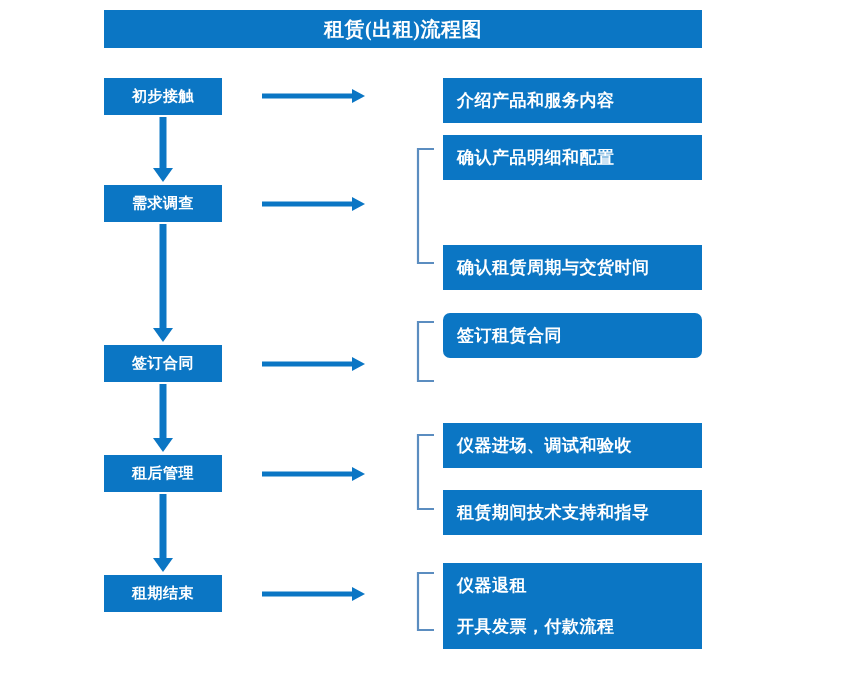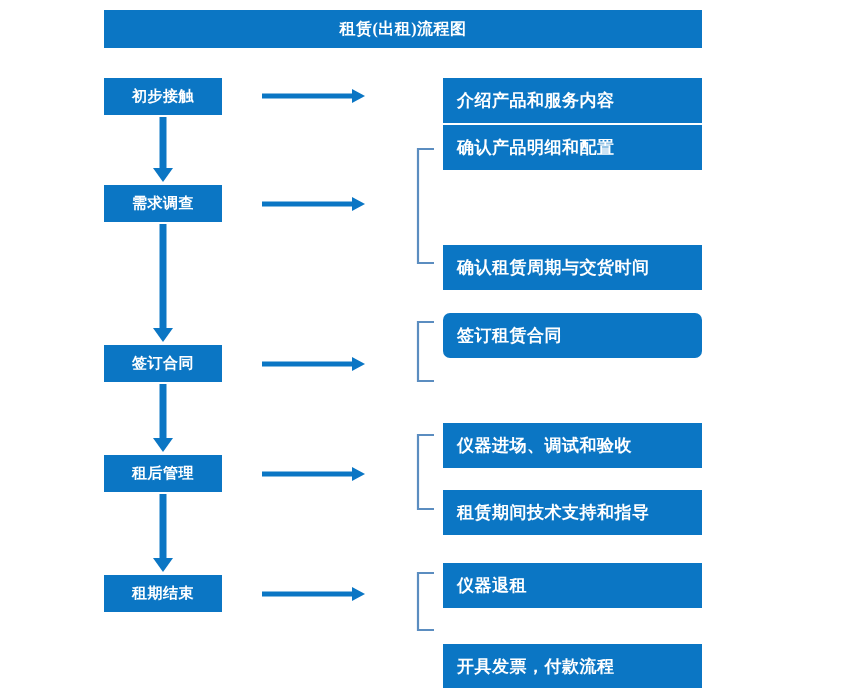--- a/index.html
+++ b/index.html
@@ -33,21 +33,21 @@
     letter-spacing: 0.5px;
     white-space: nowrap;
   }
 
   .title-bar {
     left: 104px;
     top: 10px;
     width: 598px;
     height: 38px;
     justify-content: center;
-    font-size: 16px;
+    font-size: 20px;
   }
 
   .stage-box {
     left: 104px;
     width: 118px;
     height: 37px;
     justify-content: center;
     font-size: 15px;
   }
 
@@ -127,24 +127,24 @@
   <div class="box stage-box" style="top:185px;">需求调查</div>
 
   <div class="box stage-box" style="top:345px;">签订合同</div>
 
   <div class="box stage-box" style="top:575px;">租期结束</div>
 
   <div class="box stage-box" style="top:455px;">租后管理</div>
 
   <div class="box detail-box" style="top:78px;">介绍产品和服务内容</div>
 
-  <div class="box detail-box" style="top:125px;font-family:Liberation Mono, monospace;">确认产品明细和配置</div>
+  <div class="box detail-box" style="top:135px;font-family:Liberation Mono, monospace;">确认产品明细和配置</div>
   <div class="box detail-box" style="top:245px;">确认租赁周期与交货时间</div>
 
   <div class="box detail-box" style="top:313px;border-radius:7px;">签订租赁合同</div>
 
   <div class="box detail-box" style="top:423px;">仪器进场、调试和验收</div>
   <div class="box detail-box" style="top:490px;">租赁期间技术支持和指导</div>
 
   <div class="box detail-box" style="top:563px;">仪器退租</div>
-  <div class="box detail-box" style="top:644px;font-family:Liberation Serif, serif;">开具发票，付款流程</div>
+  <div class="box detail-box" style="top:604px;font-family:Liberation Serif, serif;">开具发票，付款流程</div>
 
 </div>
 
 </body></html>

